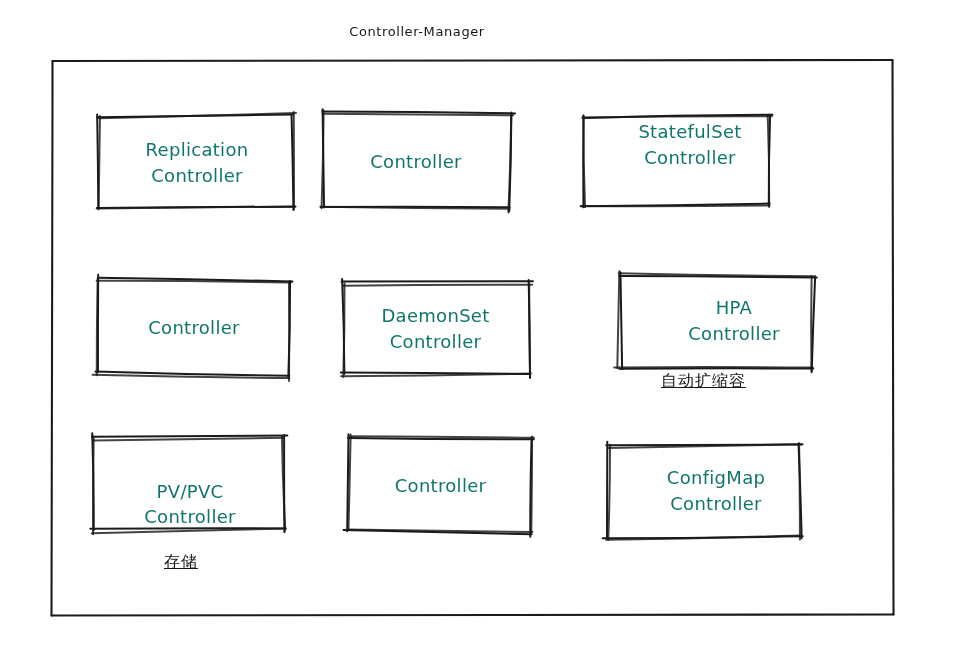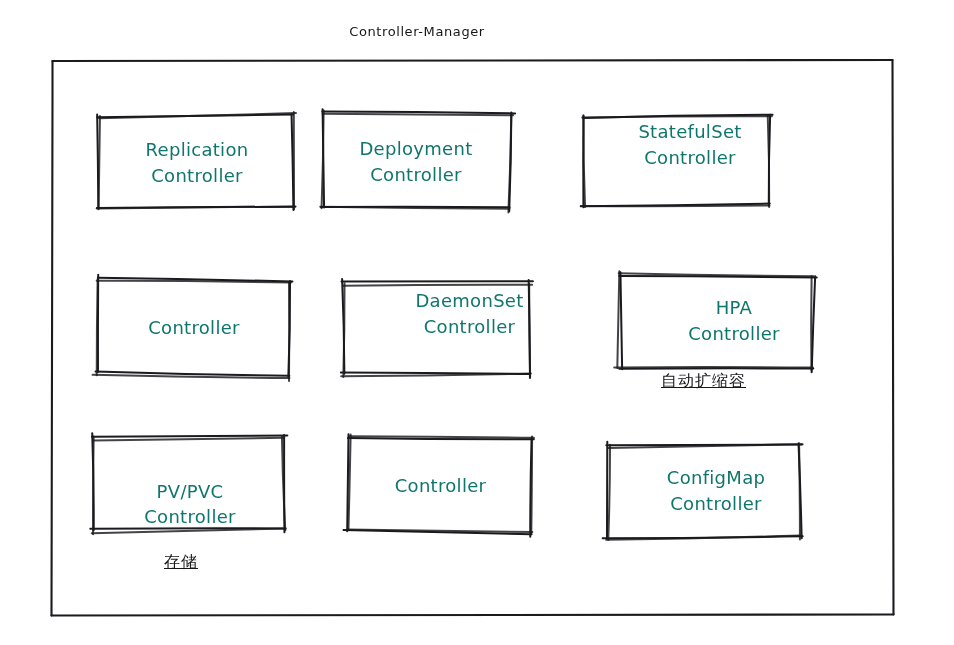--- a/index.html
+++ b/index.html
@@ -175,31 +175,30 @@
   </svg>
 
 <div class="diagram-title">Controller-Manager</div>
 
 <div id="nodes-layer">
     <div class="node" style="left: 100px; top: 117px; width: 194px; height: 91px;">
       <span class="node-line">Replication</span>
       <span class="node-line">Controller</span>
     </div>
     <div class="node" style="left: 322px; top: 115px; width: 188px; height: 94px;">
-      <span class="node-line">Deployment</span>
       <span class="node-line">Controller</span>
     </div>
     <div class="node" style="left: 583px; top: 100px; width: 214px; height: 90px; align-items: center;">
       <span class="node-line">StatefulSet</span>
       <span class="node-line">Controller</span>
     </div>
     <div class="node" style="left: 98px; top: 281px; width: 192px; height: 94px;">
       <span class="node-line">Controller</span>
     </div>
-    <div class="node" style="left: 343px; top: 268px; width: 185px; height: 92px; margin-left: 34px;">
+    <div class="node" style="left: 343px; top: 283px; width: 185px; height: 92px;">
       <span class="node-line">DaemonSet</span>
       <span class="node-line">Controller</span>
     </div>
     <div class="node" style="left: 620px; top: 275px; width: 228px; height: 92px;">
       <span class="node-line">HPA</span>
       <span class="node-line">Controller</span>
     </div>
     <div class="node" style="left: 95px; top: 437px; width: 190px; height: 93px; justify-content: flex-end;">
       <span class="node-line">PV/PVC</span>
       <span class="node-line">Controller</span>

